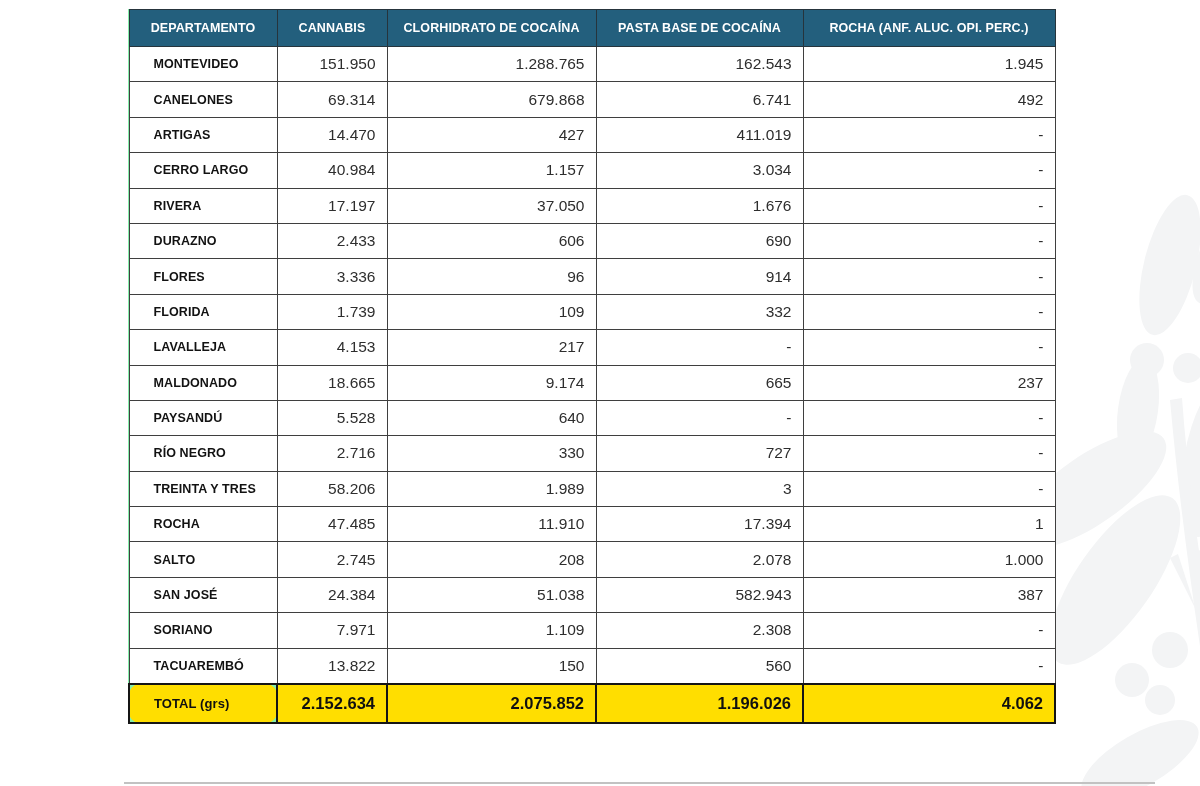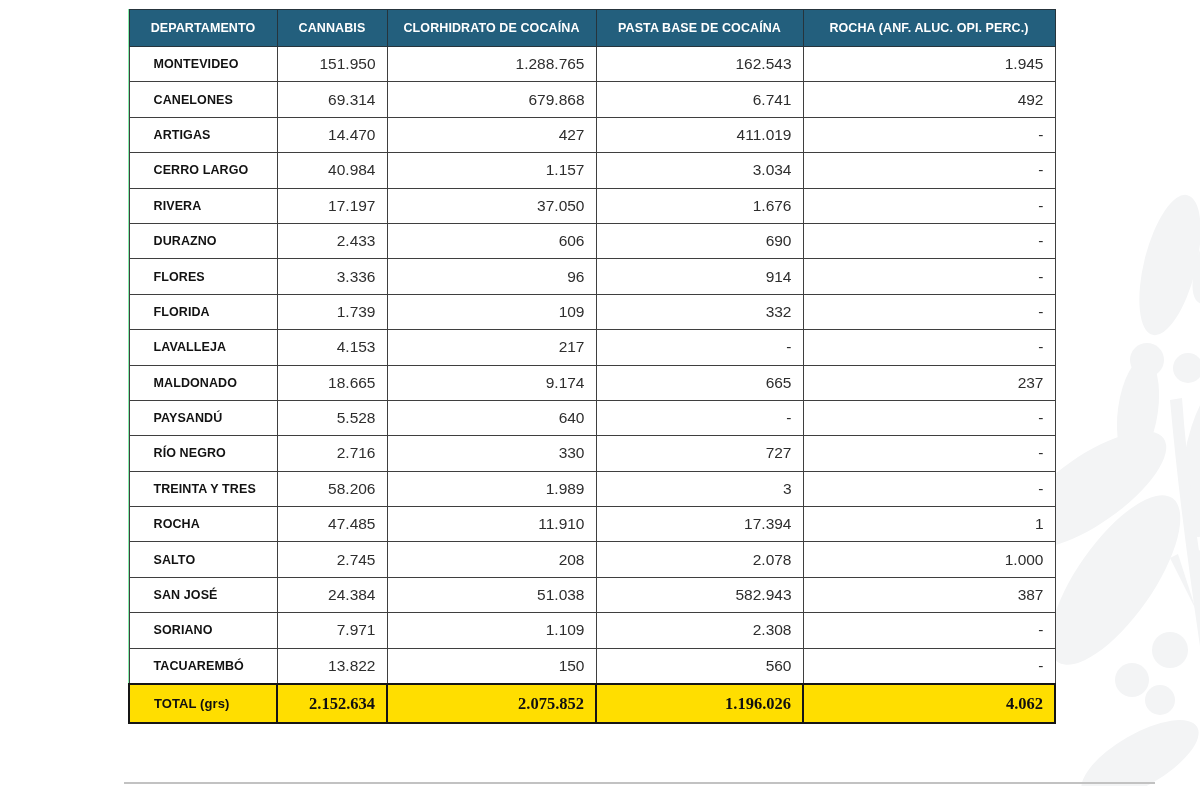--- a/index.html
+++ b/index.html
@@ -74,25 +74,25 @@
   }
   tfoot td {
     background: #FFDE00;
     height: 37px;
     border: 2px solid #151515;
     font-weight: bold;
   }
   tfoot td.dep {
     font-size: 13px;
     color: #101010;
+    border-radius: 11px;
   }
   tfoot td.num {
     font-size: 16.5px;
     color: #101010;
-    font-family: Liberation Serif, serif;
   }
   .bottom-line {
     position: absolute;
     left: 124px;
     top: 782px;
     width: 1031px;
     height: 2.4px;
     background: #c2c2c2;
   }
 </style>

